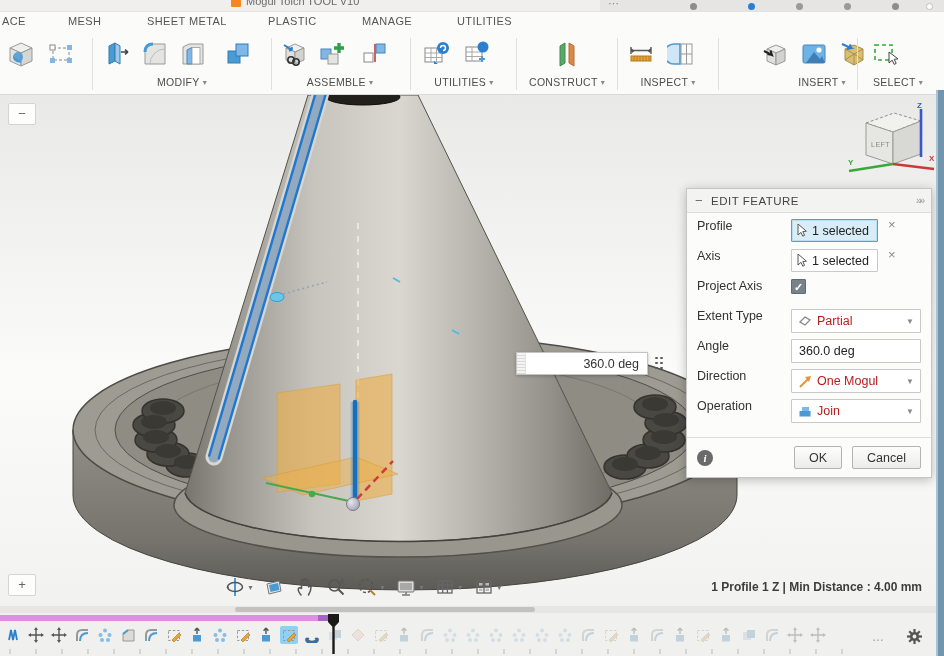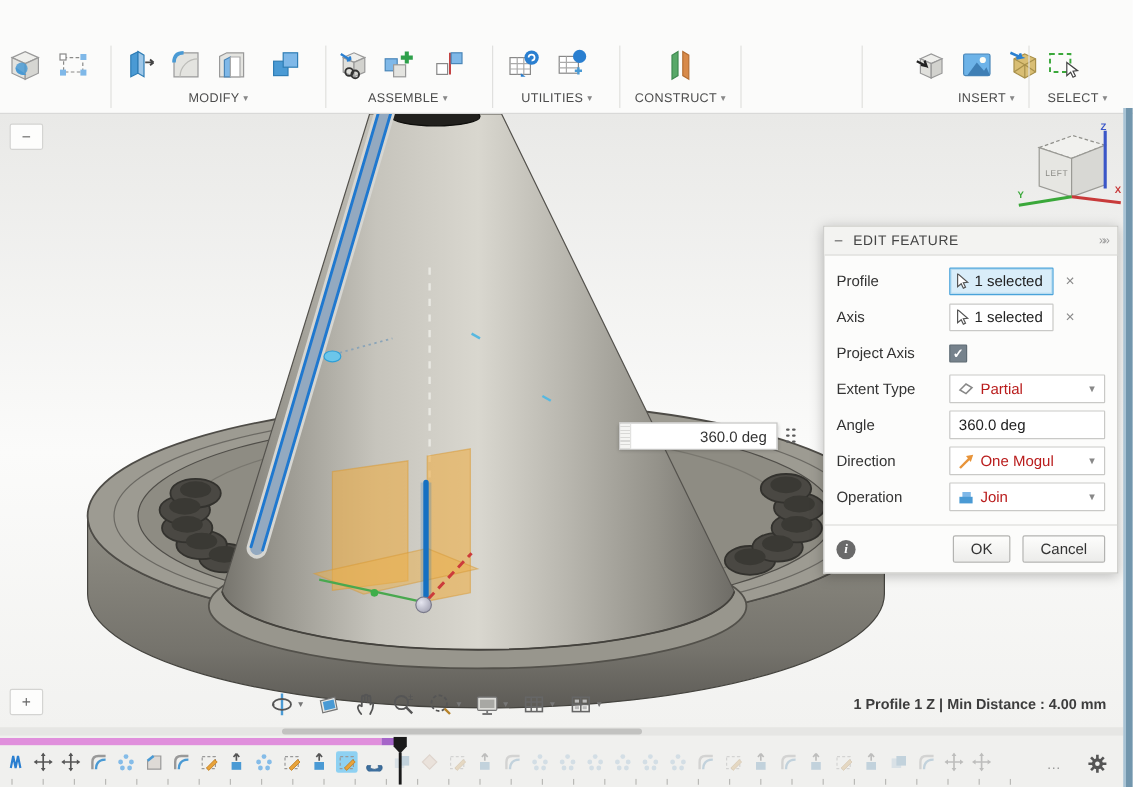--- a/index.html
+++ b/index.html
@@ -57,21 +57,21 @@
   .viewcube { position:absolute; right:0px; top:6px; width:90px; height:86px; }
 
   
   .dialog { position:absolute; left:686px; top:188px; width:246px; background:#fcfcfb;
     border:1px solid #c6c6c4; box-shadow:0 2px 10px rgba(0,0,0,.25); font-size:12.5px; color:#333; }
   .dlg-header { height:24px; background:#f3f3f1; border-bottom:1px solid #ddddda; display:flex; align-items:center; padding:0 8px; }
   .dlg-collapse { width:14px; color:#666; font-size:13px; line-height:10px; }
   .dlg-title { flex:1; font-size:11.5px; color:#444; letter-spacing:.5px; margin-left:2px; }
   .dlg-pin { color:#999; font-size:10px; letter-spacing:-2px; }
   .dlg-body { padding:6px 10px 4px 10px; }
-  .dlg-row { display:flex; align-items:center; height:30px; }
+  .dlg-row { display:flex; align-items:flex-start; height:30px; }
   .dlg-label { width:94px; flex:none; color:#333; }
   .sel-btn { display:flex; align-items:center; gap:4px; height:23px; padding:0 8px 0 5px;
     border:1px solid #c9c9c7; background:#fff; border-radius:1px; font-size:12.5px; color:#222; }
   .sel-btn.selected { background:#d9edf9; border:1px solid #4aa3da; box-shadow:0 0 0 1px #b8dcf0 inset; }
   .x-btn { margin-left:10px; color:#8a8a8a; font-size:13px; line-height:12px; }
   .checkbox { width:15px; height:15px; background:#76828c; border:1px solid #5f6b74; border-radius:1px;
     color:#fff; font-size:11px; line-height:14px; text-align:center; font-weight:bold; }
   .dropdown { display:flex; align-items:center; width:142px; height:24px; background:#fff;
     border:1px solid #c9c9c7; border-radius:1px; padding:0 6px; gap:5px; }
   .dd-value { flex:1; color:#b91c1c; }
@@ -103,21 +103,42 @@
   .tl-playhead { position:absolute; left:327px; top:8px; width:13px; height:40px; }
   .tl-more { position:absolute; left:872px; top:24px; color:#999; font-size:12px; }
   .tl-gear { position:absolute; left:906px; top:22px; }
   .tl-ruler { position:absolute; left:0; top:43px; width:870px; height:6px; }
 </style>
 </head>
 <body>
 
 <div class="app">
 
-
+  <div class="titlebar">
+    <div class="doc-cube"></div>
+    <div class="doc-title">Mogul Tolch TOOL V10</div>
+    <div class="tb-right">
+      <span class="tb-ellipsis" style="position:absolute;left:8px;top:-3px;">⋯</span>
+      <span class="tb-dot" style="left:90px;background:#8d8d8b;"></span>
+      <span class="tb-dot" style="left:148px;background:#2a7fd0;"></span>
+      <span class="tb-dot" style="left:196px;background:#9a9a98;"></span>
+      <span class="tb-dot" style="left:244px;background:#9a9a98;"></span>
+      <span class="tb-dot" style="left:292px;background:#8d8d8b;"></span>
+      <span class="tb-dot" style="left:326px;background:#fff;border:1px solid #c0c0be;"></span>
+    </div>
+  </div>
+
+  <div class="tabbar">
+    <span class="tab" style="left:2px;">ACE</span>
+    <span class="tab" style="left:68px;">MESH</span>
+    <span class="tab" style="left:147px;">SHEET METAL</span>
+    <span class="tab" style="left:268px;">PLASTIC</span>
+    <span class="tab" style="left:362px;">MANAGE</span>
+    <span class="tab" style="left:457px;">UTILITIES</span>
+  </div>
 
   <div class="toolbar">
 
     <div class="tgroup" style="left:0;width:92px;">
       <span class="ticon" style="left:4px;">
         <svg width="30" height="30" viewBox="0 0 30 30">
             <polygon points="4,9 15,4 26,9 15,14" fill="#efefec" stroke="#999"></polygon>
             <polygon points="4,9 15,14 15,27 4,22" fill="#e3e3df" stroke="#999"></polygon>
             <polygon points="15,14 26,9 26,22 15,27" fill="#d6d6d2" stroke="#999"></polygon>
             <path d="M7 17a6.5 6.5 0 0 0 9 6" fill="#4a9ad4"></path>
@@ -223,20 +244,38 @@
       <span class="ticon" style="left:33px;">
         <svg width="30" height="30" viewBox="0 0 30 30">
             <polygon points="8,7 13,4 13,24 8,27" fill="#58a868" stroke="#3f8a50"></polygon>
             <polygon points="17,4 22,7 22,27 17,24" fill="#d88a4a" stroke="#b56e33"></polygon>
           </svg>
       </span>
       <div class="tlabel"><span>CONSTRUCT</span> <span class="caret">▾</span></div>
     </div>
     <div class="tsep" style="left:617px;"></div>
 
+    <div class="tgroup" style="left:618px;width:100px;">
+      <span class="ticon" style="left:6px;">
+        <svg width="30" height="30" viewBox="0 0 30 30">
+            <path d="M5 8v7M25 8v7M5 11.5h20M8 11.5l-2.6 0M8 11.5l-2 1.8M22 11.5l2 1.8" stroke="#555" stroke-width="1.4" fill="none"></path>
+            <path d="M7 11.5l-2-1.8M23 11.5l2-1.8" stroke="#555" stroke-width="1.4"></path>
+            <rect x="5" y="17" width="20" height="5" fill="#e8a33a" stroke="#b57c1e"></rect>
+            <path d="M8 17v5M11 17v5M14 17v5M17 17v5M20 17v5M23 17v5" stroke="#b57c1e"></path>
+          </svg>
+      </span>
+      <span class="ticon" style="left:47px;">
+        <svg width="30" height="30" viewBox="0 0 30 30">
+            <path d="M13 5v20H7a10 10 0 0 1 0-20Z" fill="#cfe6f7" stroke="#4a9ad4" stroke-width="1.6"></path>
+            <rect x="14" y="5" width="11" height="20" fill="none" stroke="#999"></rect>
+            <path d="M14 15h11M19.5 5v20" stroke="#999"></path>
+          </svg>
+      </span>
+      <div class="tlabel"><span>INSPECT</span> <span class="caret">▾</span></div>
+    </div>
     <div class="tsep" style="left:718px;"></div>
 
     <div class="tgroup" style="left:753px;width:138px;text-decoration:underline;">
       <span class="ticon" style="left:5px;">
         <svg width="30" height="30" viewBox="0 0 30 30">
             <polygon points="7,10 16,6 25,10 16,14" fill="#efefec" stroke="#999"></polygon>
             <polygon points="7,10 16,14 16,26 7,22" fill="#e0e0dc" stroke="#999"></polygon>
             <polygon points="16,14 25,10 25,22 16,26" fill="#d2d2ce" stroke="#999"></polygon>
             <path d="M4 12l8 4-1.5-4.5M12 16l-4.5-1" fill="none" stroke="#222" stroke-width="2"></path>
           </svg>

